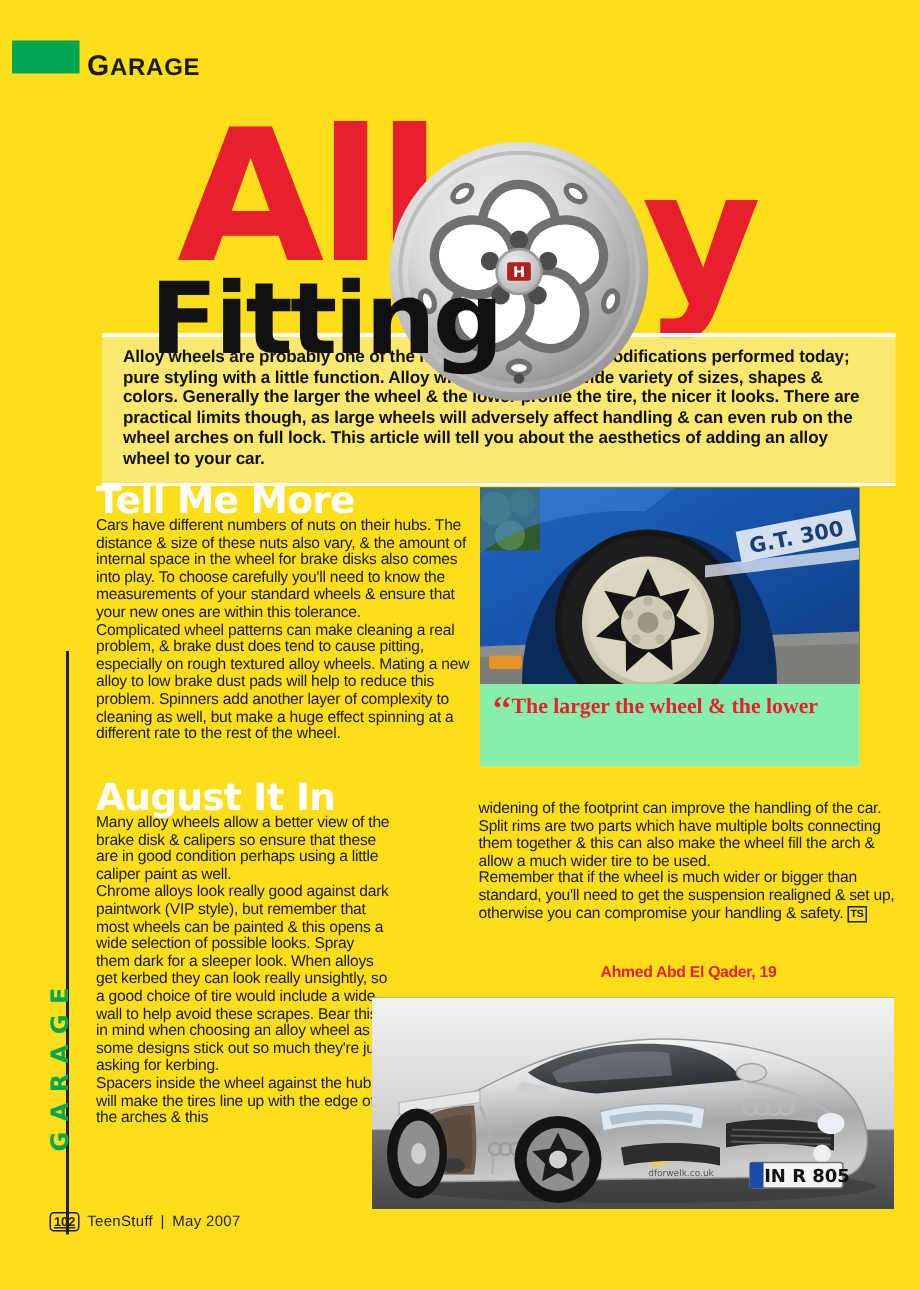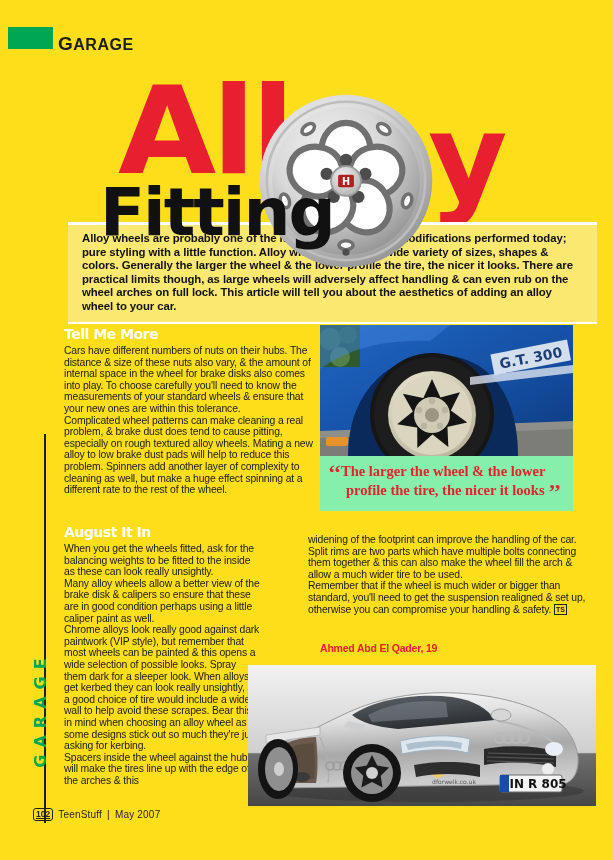--- a/index.html
+++ b/index.html
@@ -108,21 +108,21 @@
   }
   .intro-underline {
     position: absolute;
     left: 68px; top: 322px;
     width: 529px; height: 2px;
     background: #fff;
   }
 
   
   .sec-head {
-    font-size: 14px;
+    font-size: 25px;
     font-weight: bold;
     color: #ffffff;
     line-height: 22px;
     letter-spacing: -0.5px;
     font-family: "DejaVu Sans", sans-serif;
   }
   .body-text {
     font-size: 10.4px;
     line-height: 11.6px;
     color: #1a1a1a;
@@ -135,29 +135,29 @@
     left: 64px; top: 323px;
     width: 252px;
   }
   .col-fitting {
     position: absolute;
     left: 64px; top: 521px;
     width: 196px;
   }
   .col-right-cont {
     position: absolute;
-    left: 308px; top: 534px;
+    left: 319px; top: 534px;
     width: 278px;
   }
 
   .byline {
     position: absolute;
     left: 320px; top: 642px;
     width: 278px;
-    text-align: left;
+    text-align: center;
     font-size: 10.5px;
     font-weight: bold;
     color: #E81F2E;
     letter-spacing: -0.2px;
   }
 
   .end-mark {
     display: inline-block;
     border: 1.2px solid #222;
     font-size: 7px;
@@ -352,21 +352,20 @@
     <div class="sec-head">Tell Me More</div>
     <div class="body-text">
       <p>Cars have different numbers of nuts on their hubs. The distance &amp; size of these nuts also vary, &amp; the amount of internal space in the wheel for brake disks also comes into play. To choose carefully you'll need to know the measurements of your standard wheels &amp; ensure that your new ones are within this tolerance.</p>
       <p>Complicated wheel patterns can make cleaning a real problem, &amp; brake dust does tend to cause pitting, especially on rough textured alloy wheels. Mating a new alloy to low brake dust pads will help to reduce this problem. Spinners add another layer of complexity to cleaning as well, but make a huge effect spinning at a different rate to the rest of the wheel.</p>
     </div>
   </div>
 
   <div class="col-fitting">
     <div class="sec-head">August It In</div>
     <div class="body-text">
-      <p>When you get the wheels fitted, ask for the balancing weights to be fitted to the inside as these can look really unsightly.</p>
       <p>Many alloy wheels allow a better view of the brake disk &amp; calipers so ensure that these are in good condition perhaps using a little caliper paint as well.</p>
       <p>Chrome alloys look really good against dark paintwork (VIP style), but remember that most wheels can be painted &amp; this opens a wide selection of possible looks. Spray them dark for a sleeper look. When alloys get kerbed they can look really unsightly, so a good choice of tire would include a wide wall to help avoid these scrapes. Bear this in mind when choosing an alloy wheel as some designs stick out so much they're just asking for kerbing.</p>
       <p>Spacers inside the wheel against the hub will make the tires line up with the edge of the arches &amp; this</p>
     </div>
   </div>
 
   <div class="col-right-cont body-text">
     <p>widening of the footprint can improve the handling of the car. Split rims are two parts which have multiple bolts connecting them together &amp; this can also make the wheel fill the arch &amp; allow a much wider tire to be used.</p>
     <p><span>Remember that if the wheel is much wider or bigger than standard, you'll need to get the suspension realigned &amp; set up, otherwise you can compromise your handling &amp; safety.</span> <span class="end-mark">TS</span></p>
   </div>
@@ -449,21 +448,20 @@
       </g>
 
       <path d="M150 52 L253 40 L253 48 L150 60 Z" fill="#e9eef5" opacity="0.75"></path>
 
       <rect x="6" y="112" width="22" height="9" rx="2" fill="#e8922a"></rect>
     </svg>
   </div>
 
   <div class="quote-box">
     <span class="qm">‘‘</span><span>The larger the wheel &amp; the lower</span>
-    <span class="quote-l2"><span>profile the tire, the nicer it looks</span> <span class="qm">’’</span></span>
   </div>
 
   <div class="photo-car">
     <svg viewBox="0 0 348 141" width="348" height="141">
       <defs>
         <linearGradient id="bgg" x1="0" y1="0" x2="0" y2="1">
           <stop offset="0%" stop-color="#f2f2f2"></stop>
           <stop offset="62%" stop-color="#cfcfcf"></stop>
           <stop offset="63%" stop-color="#6f6f6f"></stop>
           <stop offset="100%" stop-color="#474747"></stop>

